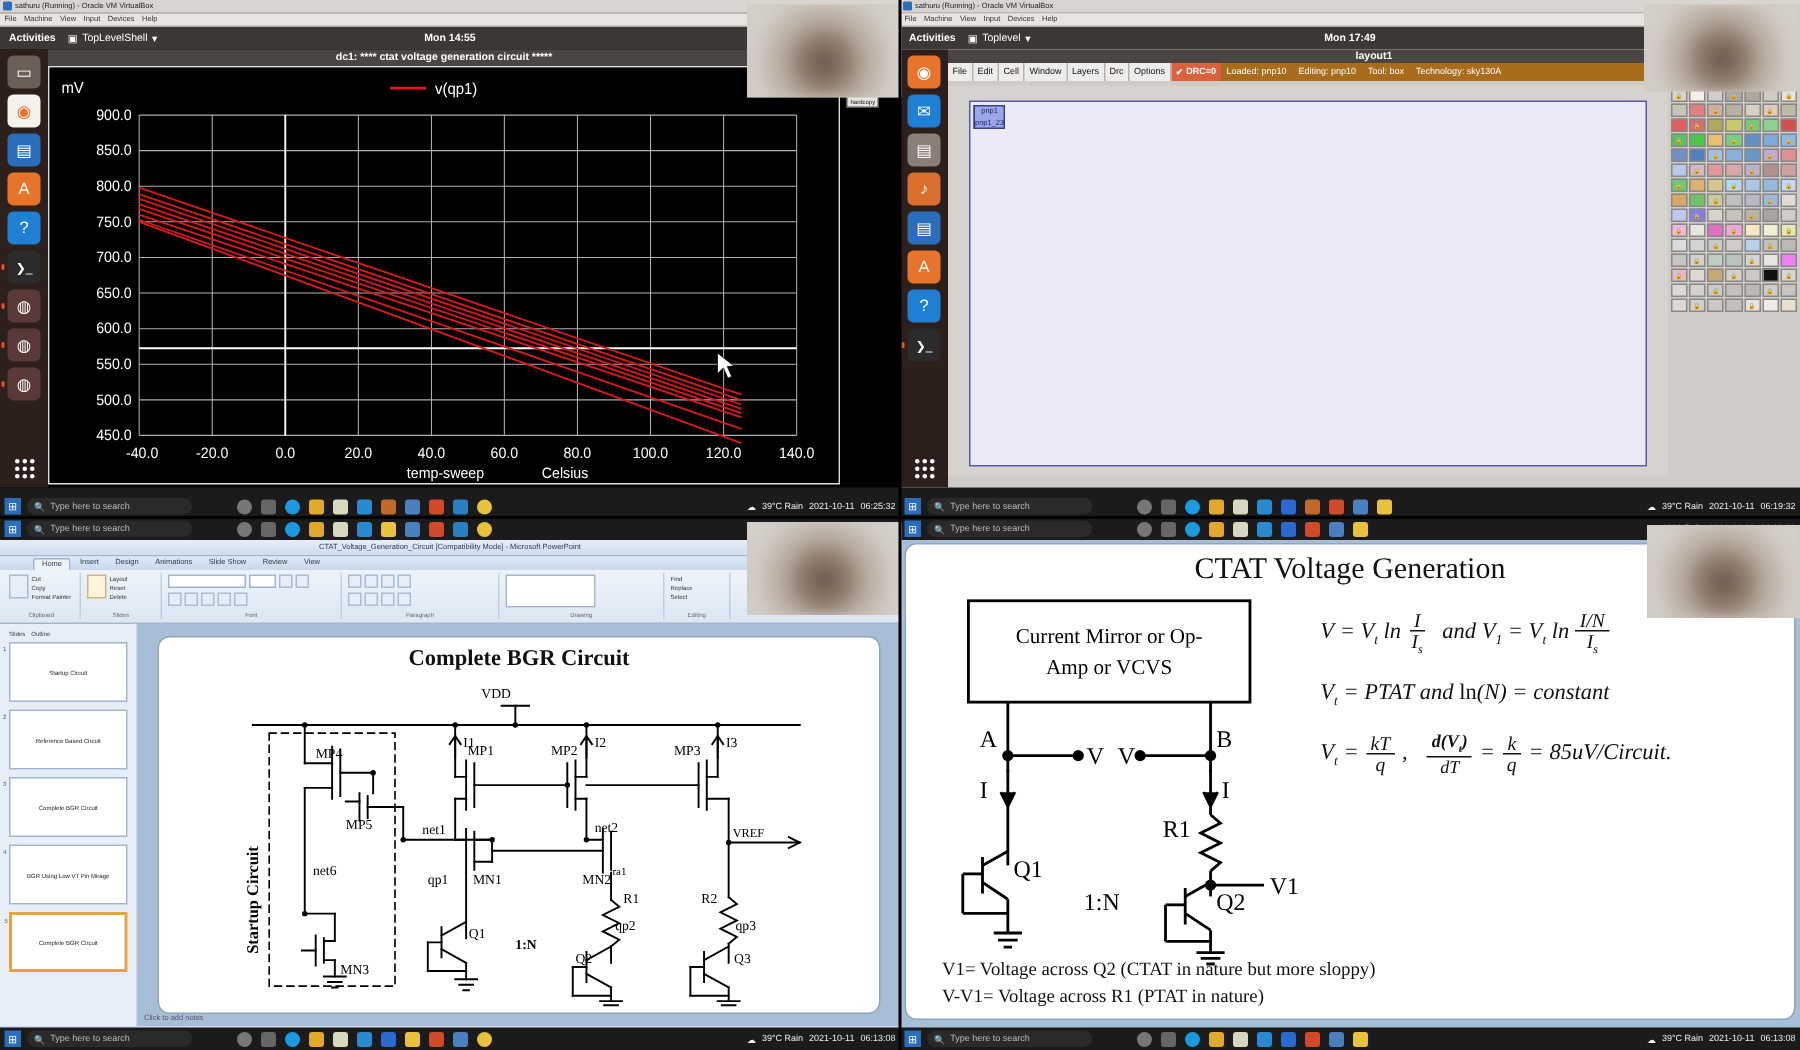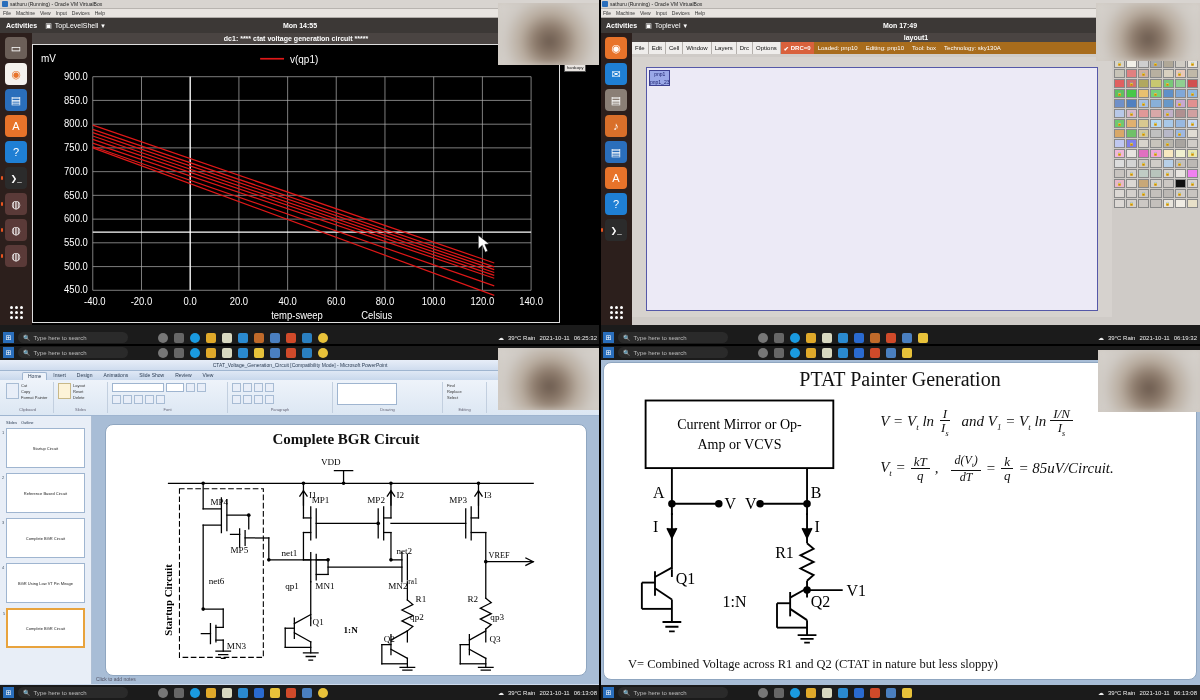--- a/index.html
+++ b/index.html
@@ -982,21 +982,21 @@
       <div class="clock">
         <span>☁</span>
         <span>39°C  Rain</span>
         <span>2021-10-11</span>
         <span>06:13:08</span>
       </div>
     </div>
 
     <div style="position:absolute;left:0;top:15px;right:0;bottom:18px;display:flex;align-items:center;justify-content:center;">
       <div class="slide" style="width:99%;height:99%;">
-        <div class="slide-h" style="font-size:20px;margin-top:5px;font-weight:normal;color:#111;">PTAT Painter Generation</div>
+        <div class="slide-h" style="font-size:20px;margin-top:5px;font-weight:normal;color:#111;">CTAT Voltage Generation</div>
 
         <svg viewBox="0 0 270 270" style="position:absolute;left:4px;top:30px;width:46%;height:80%;">
           <g stroke="#000" stroke-width="2" fill="none">
             <rect x="30" y="8" width="200" height="72"></rect>
             <line x1="58" y1="80" x2="58" y2="130"></line>
             <line x1="202" y1="80" x2="202" y2="130"></line>
 
             <line x1="58" y1="118" x2="108" y2="118"></line>
 
             <line x1="152" y1="118" x2="202" y2="118"></line>
@@ -1069,44 +1069,48 @@
               <span style="padding:0 3px;">I<sub style="font-size:8px;">s</sub></span>
             </span>
             <span style="margin-left:6px;">and&nbsp;V<sub style="font-size:9px;">1</sub>&nbsp;=&nbsp;V<sub style="font-size:9px;">t</sub>&nbsp;ln</span>
             <span style="display:inline-flex;flex-direction:column;align-items:center;line-height:1.05;font-size:13px;">
               <span style="border-bottom:1.2px solid #111;padding:0 3px;">I/N</span>
               <span style="padding:0 3px;">I<sub style="font-size:8px;">s</sub></span>
             </span>
           </div>
 
 
+          <div style="font-size:15px;margin-top:16px;">
+            V<sub style="font-size:9px;">t</sub>&nbsp;=&nbsp;PTAT&nbsp;and&nbsp;<span style="font-style:normal;">ln</span>(N)&nbsp;=&nbsp;constant
+          </div>
 
           <div style="font-size:15px;margin-top:16px;display:flex;align-items:center;gap:5px;">
             <span>V<sub style="font-size:9px;">t</sub>&nbsp;=</span>
             <span style="display:inline-flex;flex-direction:column;align-items:center;line-height:1.05;font-size:13px;">
               <span style="border-bottom:1.2px solid #111;padding:0 3px;">kT</span>
               <span style="padding:0 3px;">q</span>
             </span>
             <span>,</span>
             <span style="display:inline-flex;flex-direction:column;align-items:center;line-height:1.05;font-size:12px;margin-left:8px;">
-              <span style="border-bottom:1.2px solid #111;padding:0 3px;">d(V<sub style="font-size:7px;">t</sub>)</span>
+              <span style="border-bottom:1.2px solid #111;padding:0 3px;font-weight:bold;">d(V<sub style="font-size:7px;">t</sub>)</span>
               <span style="padding:0 3px;">dT</span>
             </span>
             <span>=</span>
             <span style="display:inline-flex;flex-direction:column;align-items:center;line-height:1.05;font-size:13px;">
               <span style="border-bottom:1.2px solid #111;padding:0 3px;">k</span>
               <span style="padding:0 3px;">q</span>
             </span>
             <span>= 85uV/Circuit.</span>
           </div>
         </div>
 
         <div style="position:absolute;left:24px;right:12px;bottom:6px;font-family:'Liberation Serif',serif;
                     font-size:12.5px;color:#111;line-height:1.45;">
-          <div>V= Combined Voltage across R1 and Q2 (CTAT in nature but less sloppy)</div>
+          <div>V1= Voltage across Q2 (CTAT in nature but more sloppy)</div>
+          <div>V-V1= Voltage across R1 (PTAT in nature)</div>
         </div>
       </div>
     </div>
 
     <div class="wtb" style="position:absolute;bottom:0;left:0;width:600px;">
       <div style="width:11px;height:11px;background:#2a6ebb;color:#fff;display:flex;align-items:center;justify-content:center;font-size:7px;">⊞</div>
       <div class="search">
         <span>🔍</span>
         <span>Type here to search</span>
       </div>

